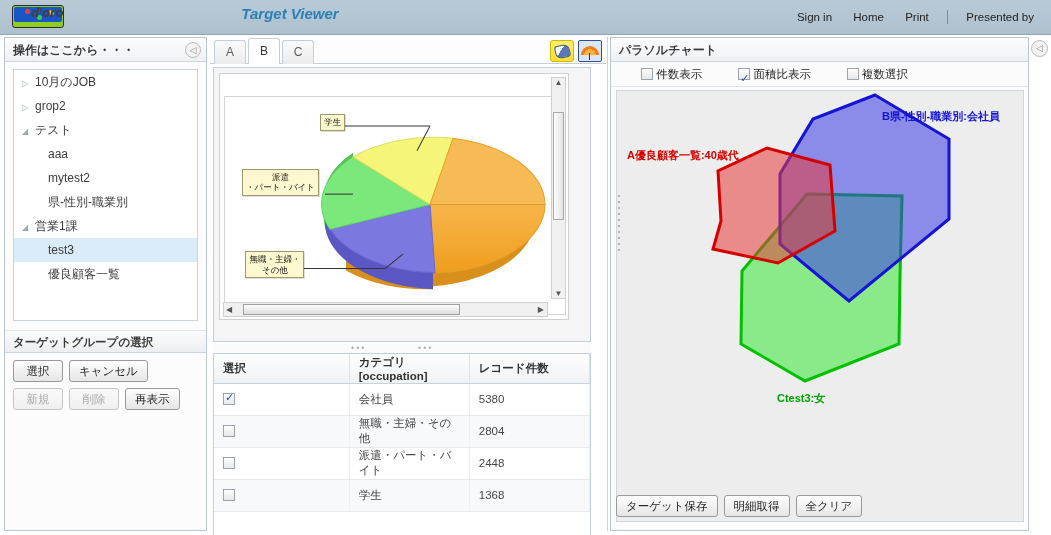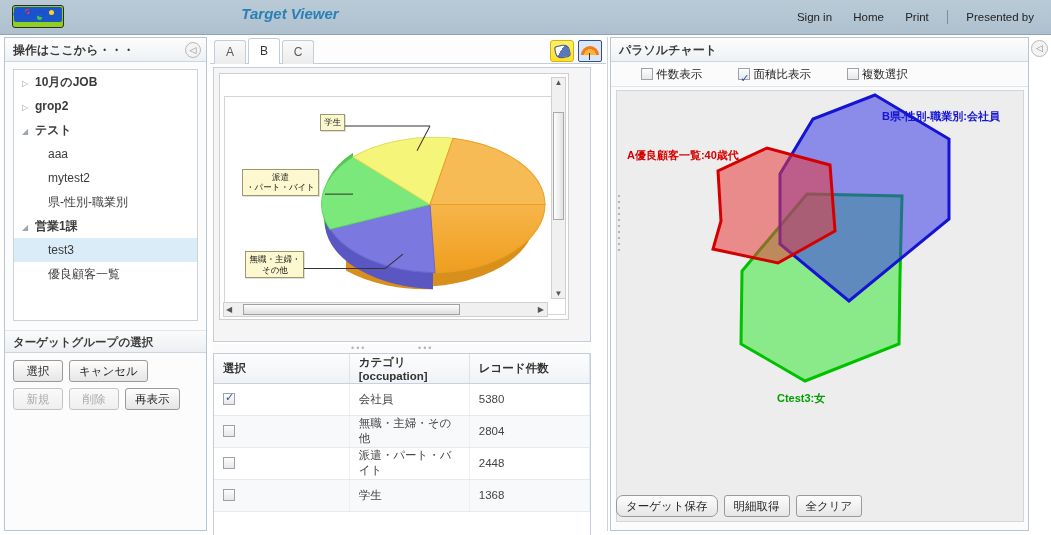--- a/index.html
+++ b/index.html
@@ -22,22 +22,22 @@
     position:absolute; left:12px; top:5px; width:52px; height:23px;
     background:#8ecf1f; border:1px solid #2b2b2b; border-radius:3px;
     overflow:hidden;
   }
   #logo .inner {
     position:absolute; left:1px; top:1px; right:1px; height:15px;
     background:#1a56c8; border-radius:2px;
   }
   #logo .lt {
     position:absolute; left:0; top:0; width:100%; height:15px;
-    color:#1d4ed8; font-size:12px; font-weight:bold; font-style:italic;
-    line-height:15px; text-align:left; letter-spacing:-0.5px;
+    color:#404040; font-size:12px; font-weight:bold; font-style:italic;
+    line-height:15px; text-align:right; letter-spacing:-0.5px;
     font-family:"DejaVu Sans", sans-serif;
   }
   #logo .d1{position:absolute;width:5px;height:5px;border-radius:50%;background:#e8412e;left:12px;top:3px;}
   #logo .d2{position:absolute;width:5px;height:5px;border-radius:50%;background:#3fc93f;left:24px;top:9px;}
   #logo .d3{position:absolute;width:5px;height:5px;border-radius:50%;background:#ffd21f;left:36px;top:4px;}
 
   #app-title {
     position:absolute; left:175px; top:5px; width:230px;
     font-size:15px; font-weight:bold; color:#2a7fb5; text-align:center;font-style:italic;
   }
@@ -72,21 +72,21 @@
   #tree-box {
     margin:7px 8px 0 8px; height:252px; background:#fff;
     border:1px solid #c9d3dc; overflow:hidden;
   }
   .tree-item {
     height:24px; line-height:24px; font-size:12px; color:#3b3b3b;
     padding-left:8px; white-space:nowrap; cursor:pointer;
   }
   .tree-item.sel { background:#d9ecf7; }
   .tree-item .arrow { display:inline-block; width:13px; color:#9aa6b0; font-size:8px; }
-  .tree-item.lvl1 { padding-left:8px;font-weight:bold; }
+  .tree-item.lvl1 { padding-left:8px; }
   .tree-item.lvl2 { padding-left:34px; }
   .tree-item .lbl { display:inline-block; }
 
   
   #tg-buttons { padding:7px 8px 0 8px; }
   .btn {
     display:inline-block; min-width:50px; height:22px; line-height:20px;
     padding:0 9px; margin:0 6px 6px 0; font-size:11.5px; color:#1f1f1f;
     background:linear-gradient(to bottom,#fdfdfd,#e6e6e6);
     border:1px solid #9a9a9a; border-radius:3px; text-align:center; cursor:pointer;
@@ -383,18 +383,18 @@
         <polygon points="190,103 285,105 283,185 282,253 188,290 124,253 125,180" fill="#39e739" fill-opacity="0.55" stroke="#00c000" stroke-width="3"></polygon>
 
         <polygon points="258,4 332,48 332,128 232,210 163,153 163,83 196,28" fill="#3a3ae8" fill-opacity="0.55" stroke="#1414d2" stroke-width="3"></polygon>
 
         <polygon points="150,57 101,80 104,130 96,158 161,172 218,140 213,74" fill="#e83a3a" fill-opacity="0.55" stroke="#d40000" stroke-width="3"></polygon>
       </svg>
       <div class="venn-label" id="lblA" style="left:10px; top:57px; color:#d40000;">A優良顧客一覧:40歳代</div>
       <div class="venn-label" id="lblB" style="left:265px; top:18px; color:#1414d2;">B県-性別-職業別:会社員</div>
       <div class="venn-label" id="lblC" style="left:160px; top:300px; color:#00a000;">Ctest3:女</div>
     </div>
-    <div id="bottom-btns"><span class="btn" style="min-width: 56px; border-radius: 7px;">ターゲット保存</span><span class="btn" style="min-width: 56px;">明細取得</span><span class="btn" style="min-width: 56px;">全クリア</span></div>
+    <div id="bottom-btns"><span class="btn" style="min-width: 56px;">ターゲット保存</span><span class="btn" style="min-width: 56px;">明細取得</span><span class="btn" style="min-width: 56px;">全クリア</span></div>
   </div>
 
   <div id="right-collapse">◁</div>
 
 </div>
 
 </body></html>

